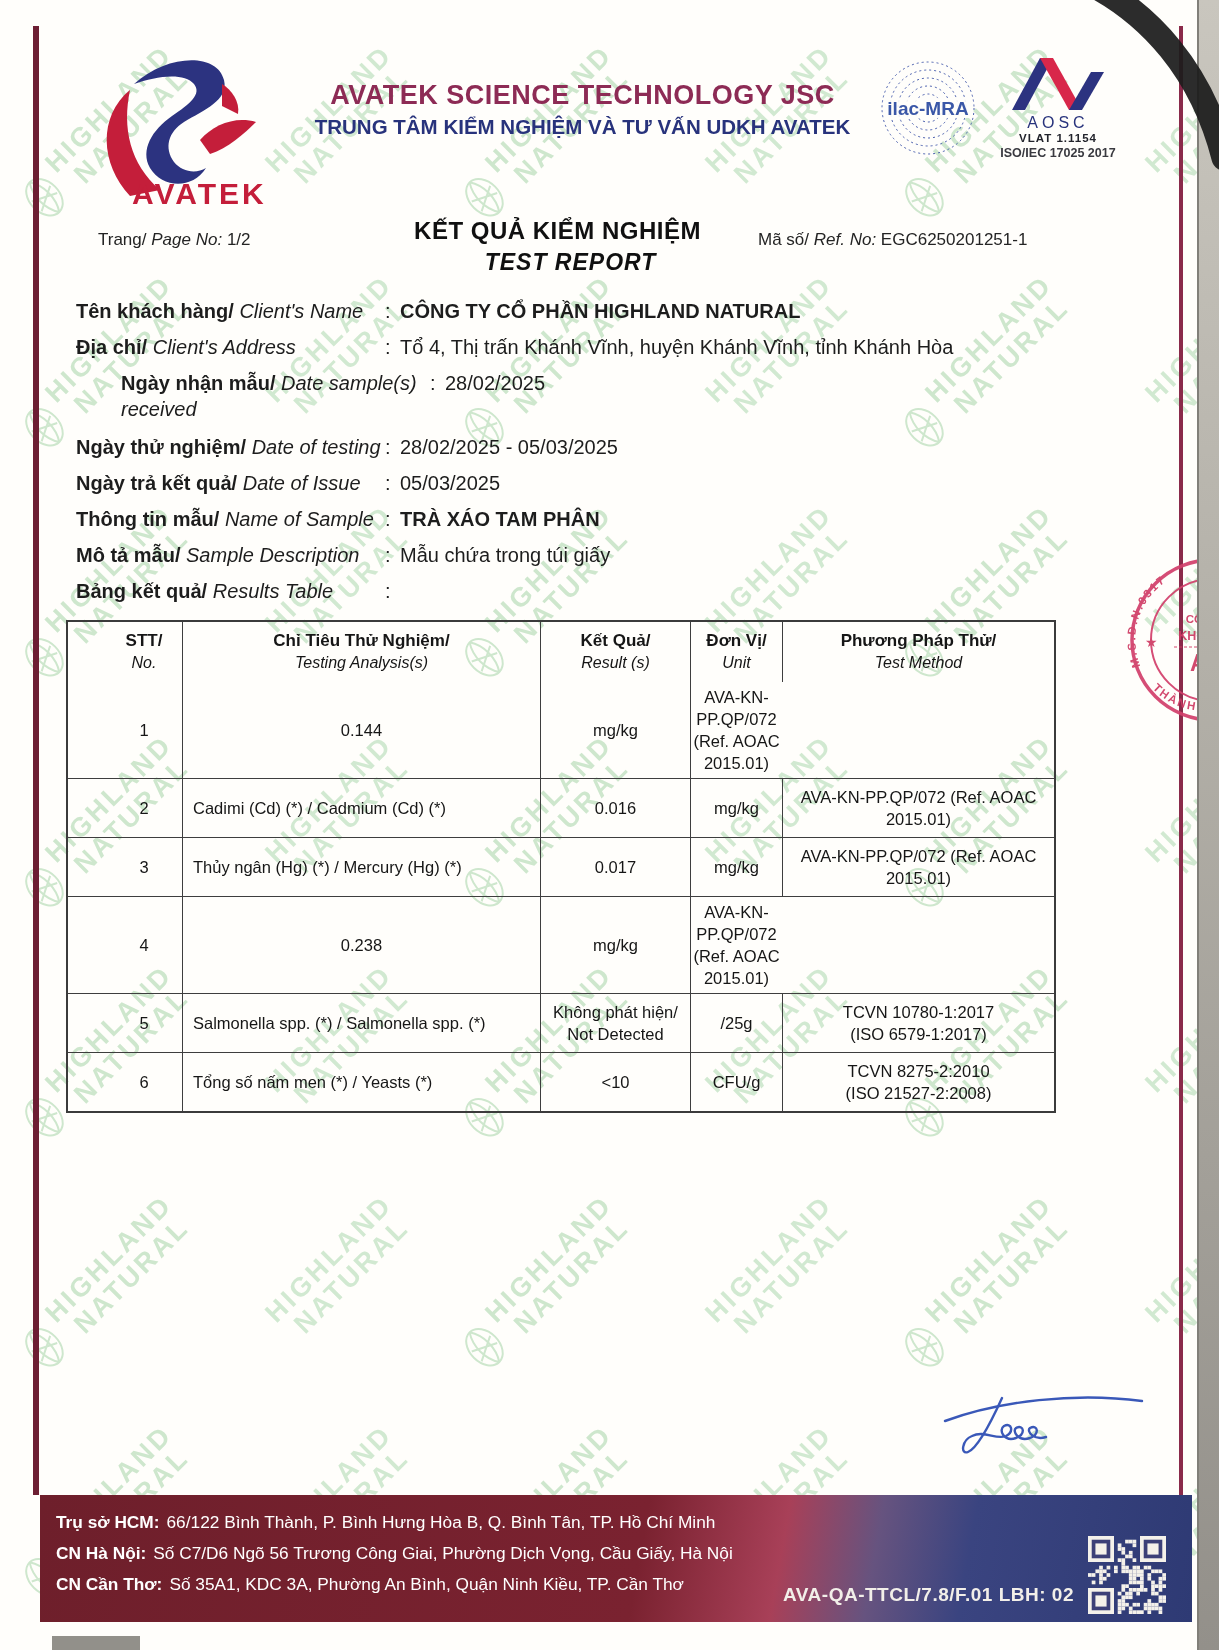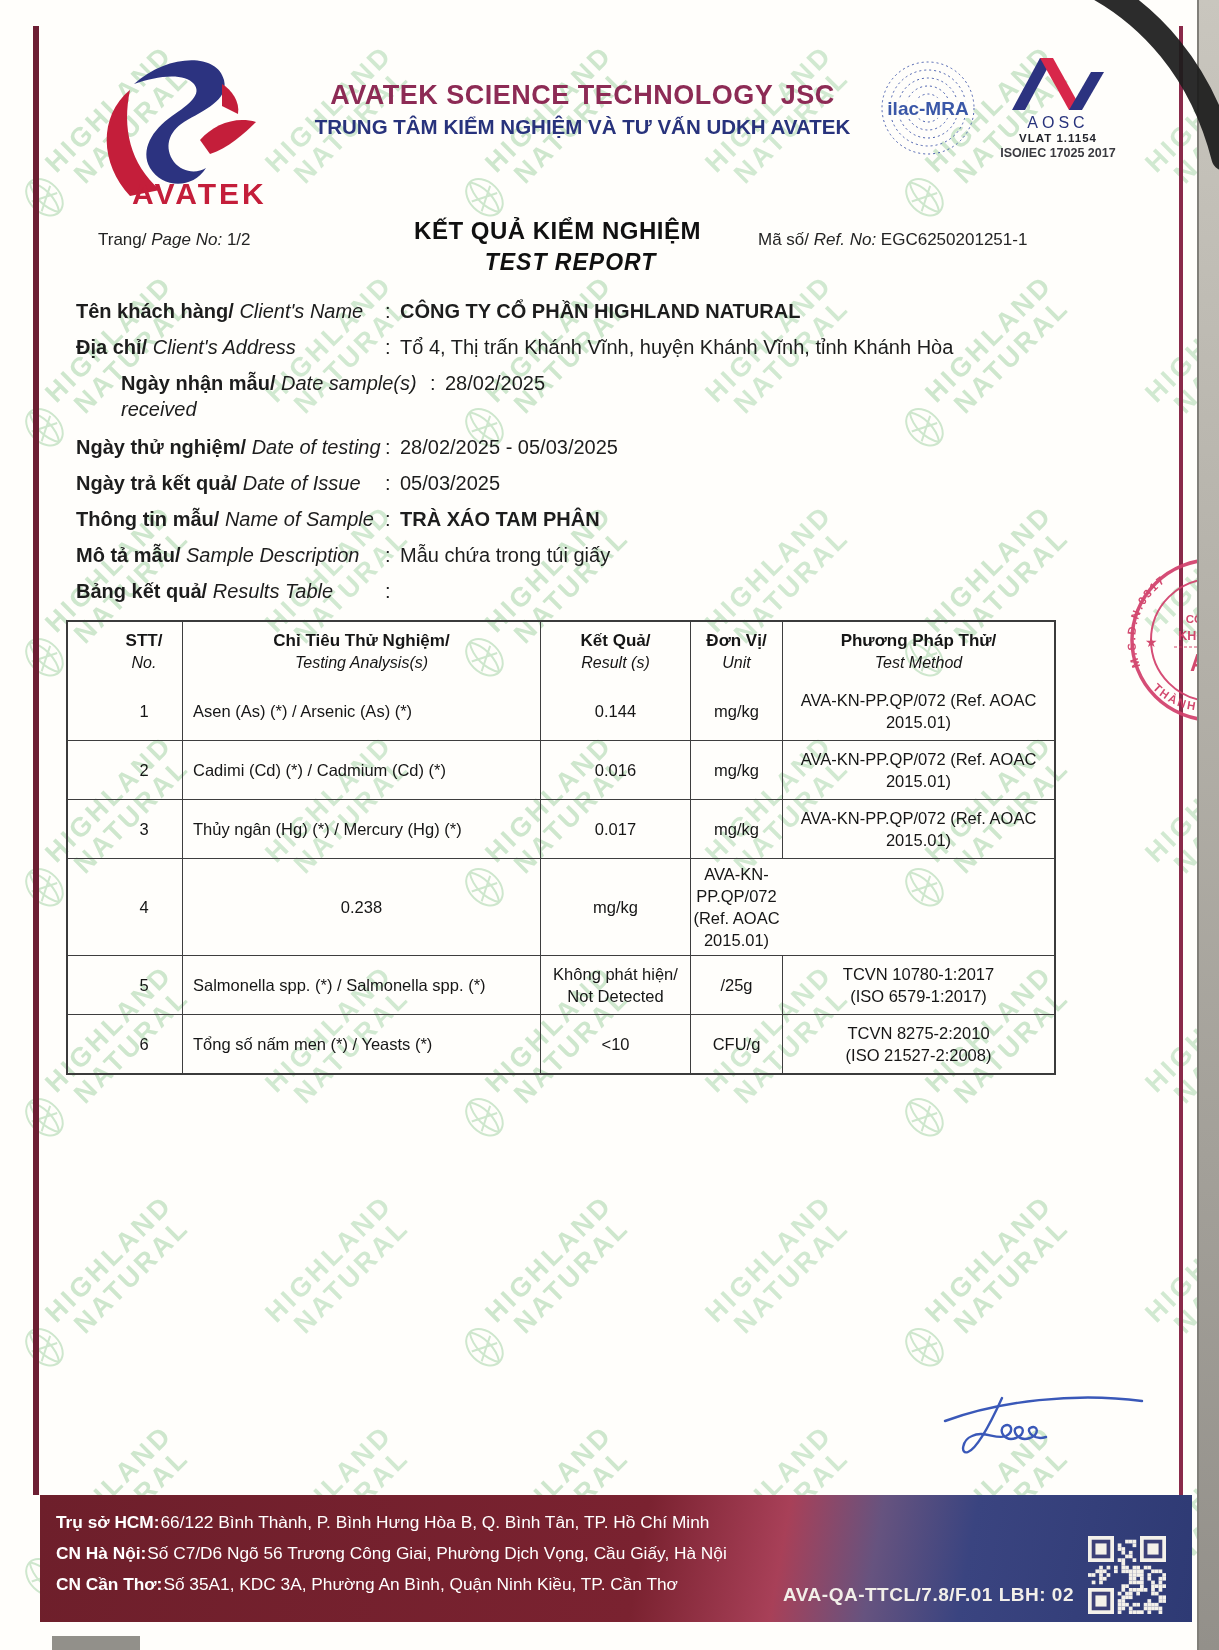--- a/index.html
+++ b/index.html
@@ -61,21 +61,21 @@
   .he{font-style:italic;font-size:16px;}
   .cell-name{align-items:flex-start !important;text-align:left !important;padding-left:10px !important;}
   
   .stamp{position:absolute;left:1118px;top:535px;z-index:12;opacity:.92;}
   
   .sig{position:absolute;left:930px;top:1385px;z-index:12;}
   
   .footer-band{position:absolute;left:40px;top:1495px;width:1152px;height:127px;z-index:11;
     background:linear-gradient(100deg,#6e1f2b 0%,#7a2230 52%,#a84058 64%,#66537f 72%,#3a4480 80%,#2e3a74 100%);}
   .footer-lines{padding:12px 0 0 16px;color:#ffffff;font-size:17.3px;line-height:31px;}
-  .fl-label{font-weight:bold;margin-right:1px;text-align:center;}
+  .fl-label{font-weight:bold;margin-right:7px;text-align:center;}
   .doc-code{position:absolute;right:118px;bottom:16px;color:#f2efe9;font-size:19px;font-weight:bold;letter-spacing:.5px;}
   .qr{position:absolute;right:26px;bottom:8px;}
 </style>
 </head>
 <body>
 
 <div class="paper">
 
   <svg class="wm" width="1197" height="1650">
     <defs>
@@ -240,21 +240,20 @@
   </div>
 
   <div>
     <span class="hv">Phương Pháp Thử/</span>
     <span class="he">Test Method</span>
   </div>
 </div>
       <div id="tbody-box">
   <div class="tbl-row">
     <div>1</div>
-    <div class="cell-name">Asen (As) (*) / Arsenic (As) (*)</div>
     <div>
       <span>0.144</span>
 
     </div>
     <div>mg/kg</div>
     <div>
       <span>AVA-KN-PP.QP/072 (Ref. AOAC</span>
       <span>2015.01)</span>
     </div>
   </div>

